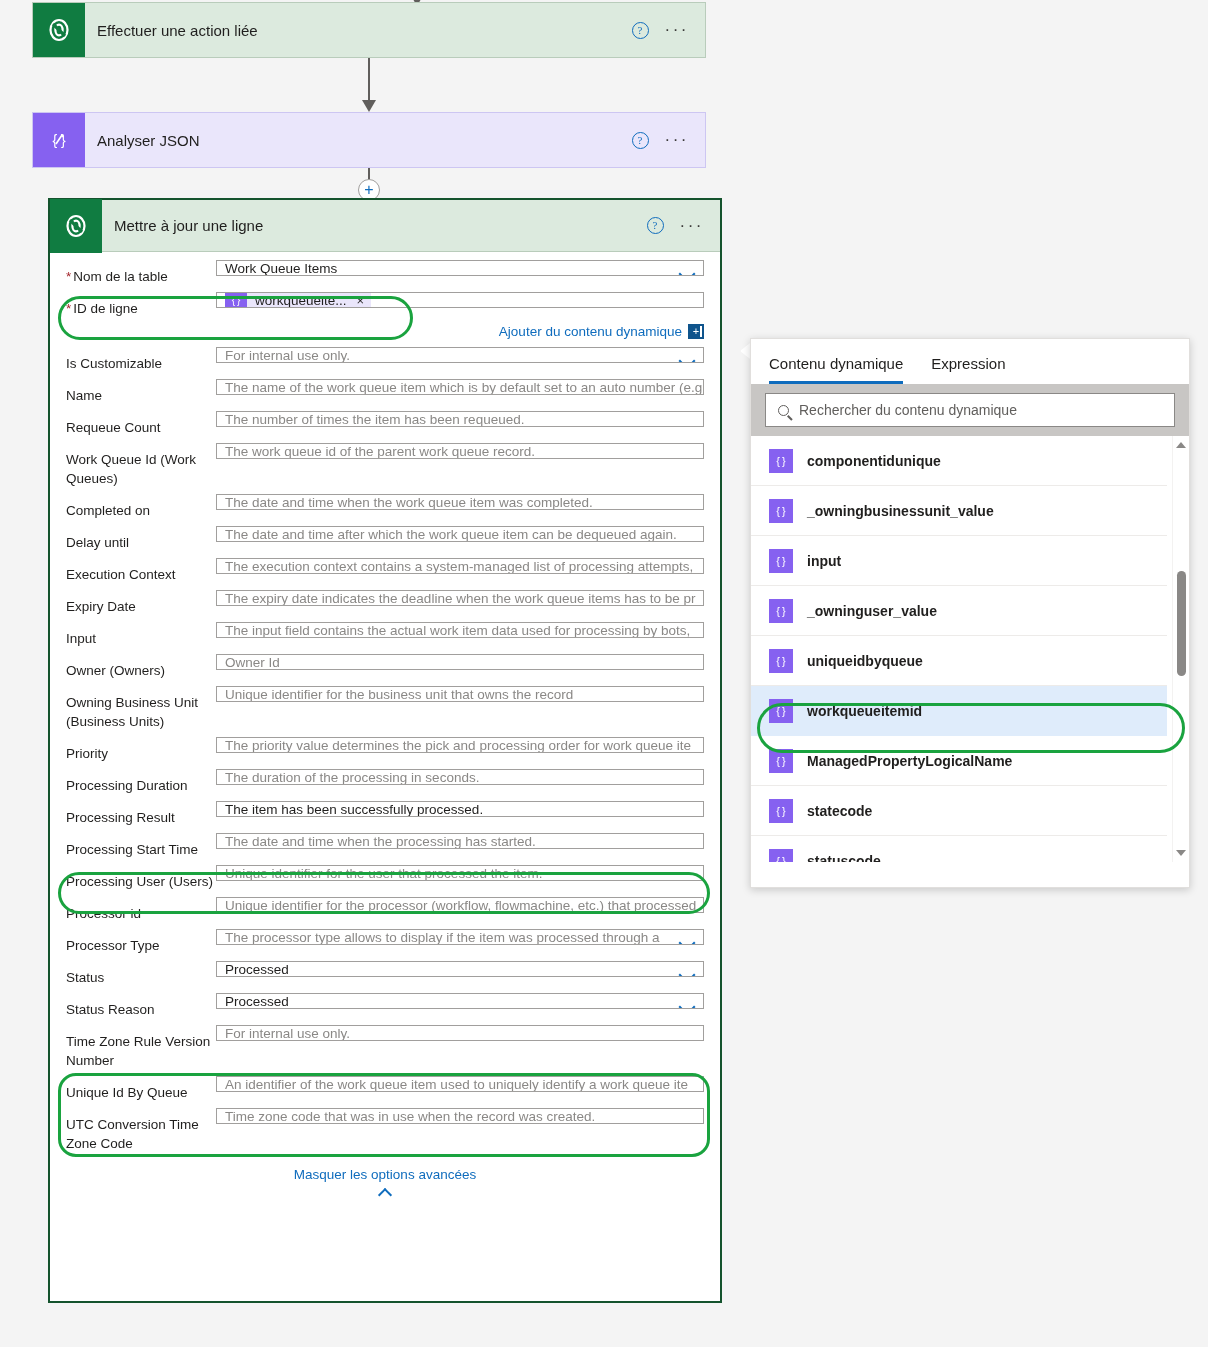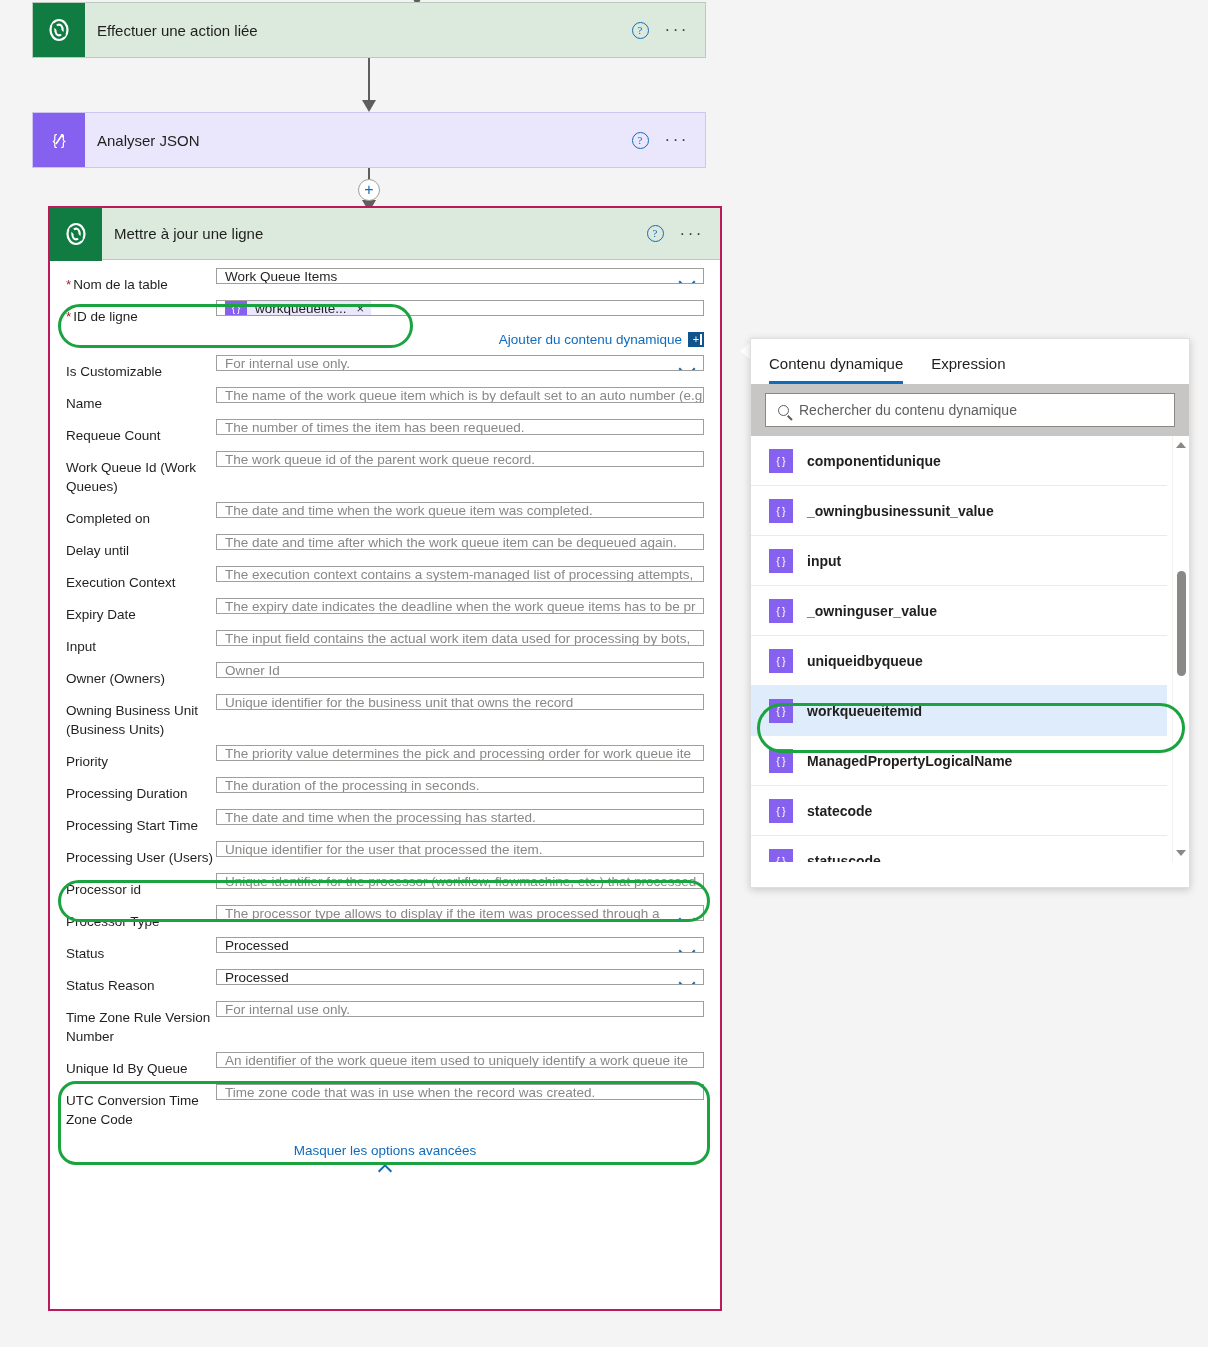--- a/index.html
+++ b/index.html
@@ -48,22 +48,22 @@
                width:22px; height:22px; border-radius:50%;
                background:#fff; border:1px solid #a19f9d;
                color:#0f6cbd; font-size:16px; line-height:19px; text-align:center; }
 
   .stub-arrow { position:absolute; left:385px; top:-6px; width:0; height:0;
                 transform:translateX(-50%);
                 border-left:7px solid transparent; border-right:7px solid transparent;
                 border-top:12px solid #605e5c; }
 
   
-  .action-card { position:absolute; left:48px; top:206px; width:674px; height:1105px;
-                 background:#fff; border:2px solid #be185d; }
+  .action-card { position:absolute; left:48px; top:198px; width:674px; height:1105px;
+                 background:#fff; border:2px solid #14532d; }
   .action-head { display:flex; align-items:center; height:52px; background:#dceade;
                  border-bottom:1px solid #b9ccbb; }
 
   .form { padding:8px 16px 0 16px; }
 
   .row { display:flex; align-items:flex-start; margin-bottom:6px; }
   .row-label { width:150px; flex:0 0 150px; padding-top:7px; font-size:13.5px;
                line-height:19px; color:#201f1e; }
   .req::before { content:"*"; color:#a4262c; margin-right:2px; }
   .field { flex:1; position:relative; height:16px; border:1px solid #a19f9d;
@@ -303,20 +303,26 @@
             <span class="ph">The priority value determines the pick and processing order for work queue ite</span>
           </div>
         </div>
         <div class="row">
           <div class="row-label">Processing Duration</div>
           <div class="field">
             <span class="ph">The duration of the processing in seconds.</span>
           </div>
         </div>
         <div class="row">
+          <div class="row-label">Processing Result</div>
+          <div class="field">
+            <span class="val">The item has been successfully processed.</span>
+          </div>
+        </div>
+        <div class="row">
           <div class="row-label">Processing Start Time</div>
           <div class="field">
             <span class="ph">The date and time when the processing has started.</span>
           </div>
         </div>
         <div class="row">
           <div class="row-label">Processing User (Users)</div>
           <div class="field">
             <span class="ph">Unique identifier for the user that processed the item.</span>
           </div>

